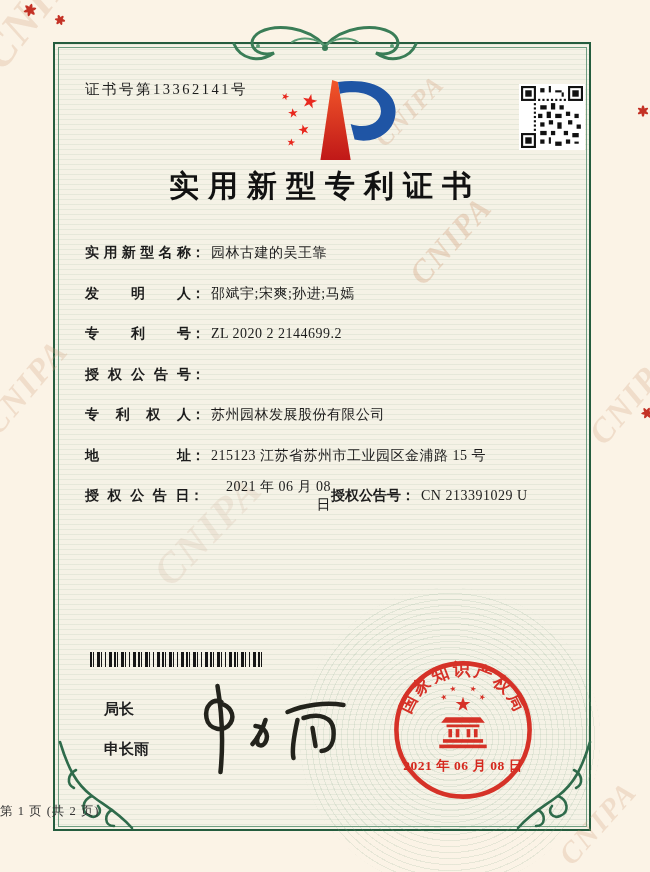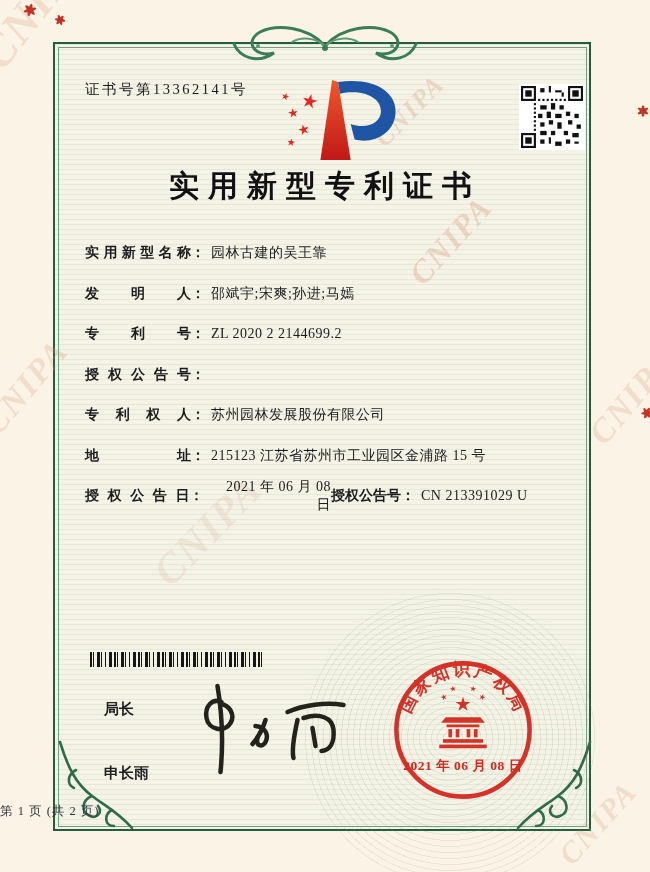--- a/index.html
+++ b/index.html
@@ -82,21 +82,21 @@
       #161616 7px 10px, rgba(0,0,0,0) 10px 11px,
       #161616 11px 12px, rgba(0,0,0,0) 12px 15px,
       #161616 15px 16px, rgba(0,0,0,0) 16px 19px,
       #161616 19px 22px, rgba(0,0,0,0) 22px 24px);
   }
   .signer-title,.signer-name{
     position:absolute; left:104px; z-index:4; font-family:"Liberation Sans","DejaVu Sans",sans-serif;
     font-weight:700; font-size:15px; color:#222;
   }
   .signer-title{top:700px;}
-  .signer-name{top:764px;}
+  .signer-name{top:740px;}
   .signature{position:absolute; left:178px; top:680px; width:178px; height:100px; z-index:4;}
   .seal{position:absolute; left:390px; top:657px; width:146px; height:146px; z-index:5; opacity:0.95;}
   .seal-date{
     position:absolute; left:392px; top:757px; width:142px; z-index:6; text-align:center;
     color:#d5281e; font-weight:700; font-size:13.5px; letter-spacing:0.5px;
   }
   .footer{
     position:absolute; left:0; right:0; top:803px; z-index:4;
     text-align:left; font-size:12.5px; letter-spacing:1px; color:#333;
   }

